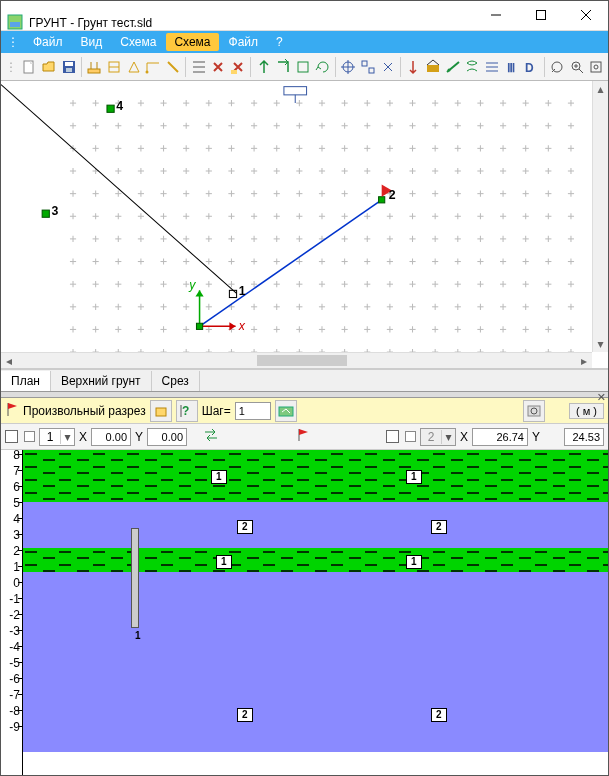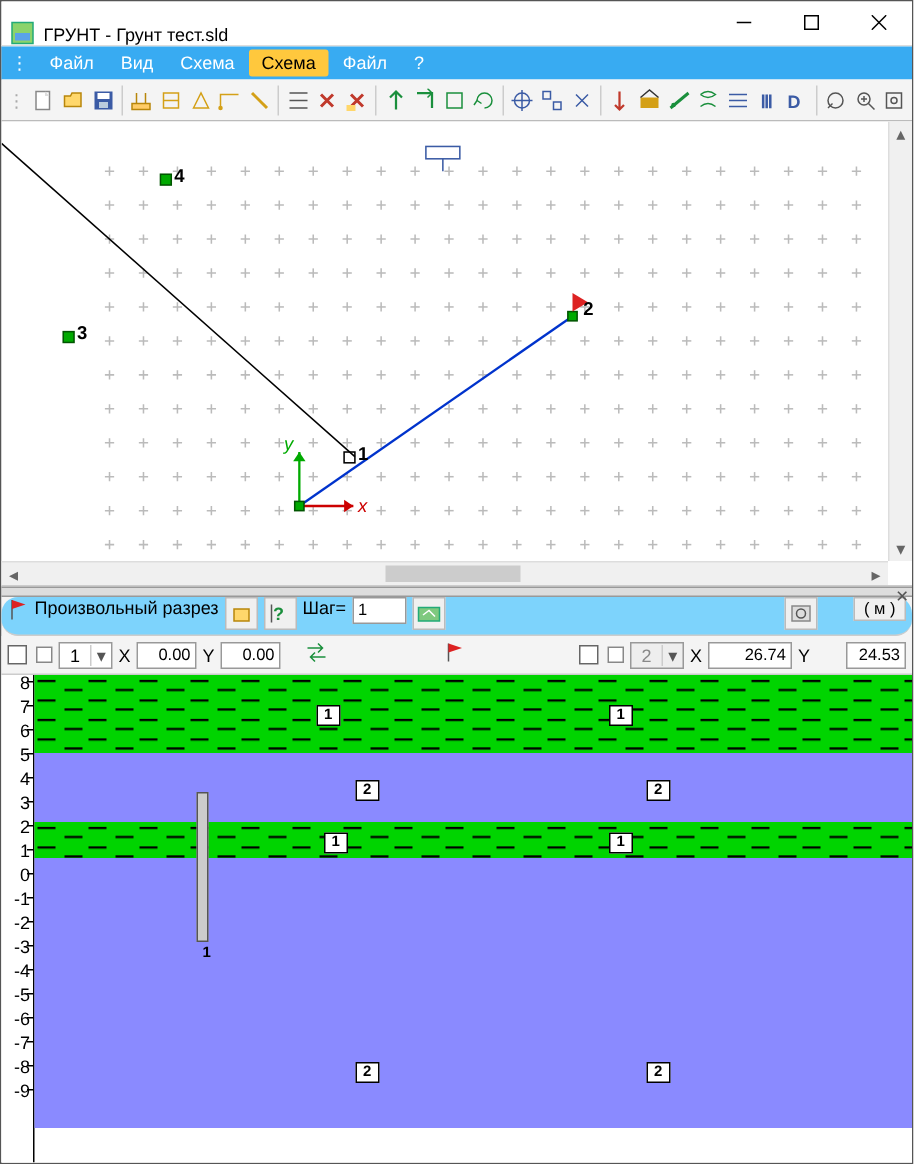--- a/index.html
+++ b/index.html
@@ -28,21 +28,21 @@
   .hscroll .arrow { width:16px; display:flex;align-items:center;justify-content:center;color:#666; }
   .hscroll .thumb { position:absolute; left:256px; width:90px; top:2px; bottom:2px; background:#ccc; }
   .tabs { height: 22px; background:#f0f0f0; border-top:1px solid #ccc; display:flex; align-items:center; }
   .tabs .tab { padding: 3px 10px; border-right:1px solid #ccc; cursor:default; background:#f0f0f0; }
   .tabs .tab.active { background:#fff; border-bottom:1px solid #fff; margin-bottom:-1px; }
   
   .splitter { height:7px; background:#ddd; border-top:1px solid #999; border-bottom:1px solid #999; position:relative; }
   .splitter .close { position:absolute; right:2px; top:-1px; font-size:11px; color:#555; cursor:default; }
   
   .lower { flex:1; background:#f4f4f4; display:flex; flex-direction:column; }
-  .lower-tools { height:26px; background:#7dd3fc; border-bottom:1px solid #ccc; display:flex; align-items:flex-start; padding:0 4px; gap:4px;border-radius:11px; }
+  .lower-tools { height:26px; background:#fef9c3; border-bottom:1px solid #ccc; display:flex; align-items:center; padding:0 4px; gap:4px; }
   .lower-tools .lbl { font-size:12px; }
   .lower-tools input[type=text] { height:18px; border:1px solid #999; padding:0 3px; font-size:11px; }
   .lower-tools .sq { width:22px; height:22px; border:1px solid #bbb; background:#f0f0f0; display:flex;align-items:center;justify-content:center; cursor:default;}
   .lower-tools2 { height:26px; background:#f4f4f4; border-bottom:1px solid #ccc; display:flex; align-items:center; padding:0 4px; gap:4px; }
   .lower-tools2 input[type=text] { height:18px; border:1px solid #999; padding:0 3px; font-size:11px; text-align:right; }
   .lower-tools2 .cb { width:13px;height:13px;border:1px solid #666; background:#fff;}
   .lower-tools2 .tiny { width:11px;height:11px;border:1px solid #888; background:#fff; display:inline-block;}
   .lower-tools2 .combo { display:flex;align-items:center;border:1px solid #999;height:18px;background:#fff;}
   .lower-tools2 .combo span{padding:0 2px;}
   .lower-tools2 .combo .dd{width:14px;text-align:center;color:#555;border-left:1px solid #ccc;}
@@ -1429,20 +1429,25 @@
       <div class="vscroll">
         <div class="arrow">▴</div>
         <div style="flex:1"></div>
         <div class="arrow" style="position:absolute;bottom:0;left:0;right:0;">▾</div>
       </div>
       <div class="hscroll">
         <div class="arrow">◂</div>
         <div class="thumb"></div>
         <div class="arrow" style="position:absolute;right:0;top:0;bottom:0;">▸</div>
       </div>
+    </div>
+    <div class="tabs">
+      <div class="tab active">План</div>
+      <div class="tab">Верхний грунт</div>
+      <div class="tab">Срез</div>
     </div>
   </div>
 
   <div class="splitter">
     <span class="close">✕</span>
   </div>
 
   <div class="lower">
     <div class="lower-tools">
       <span class="flag"><svg width="14" height="16">

